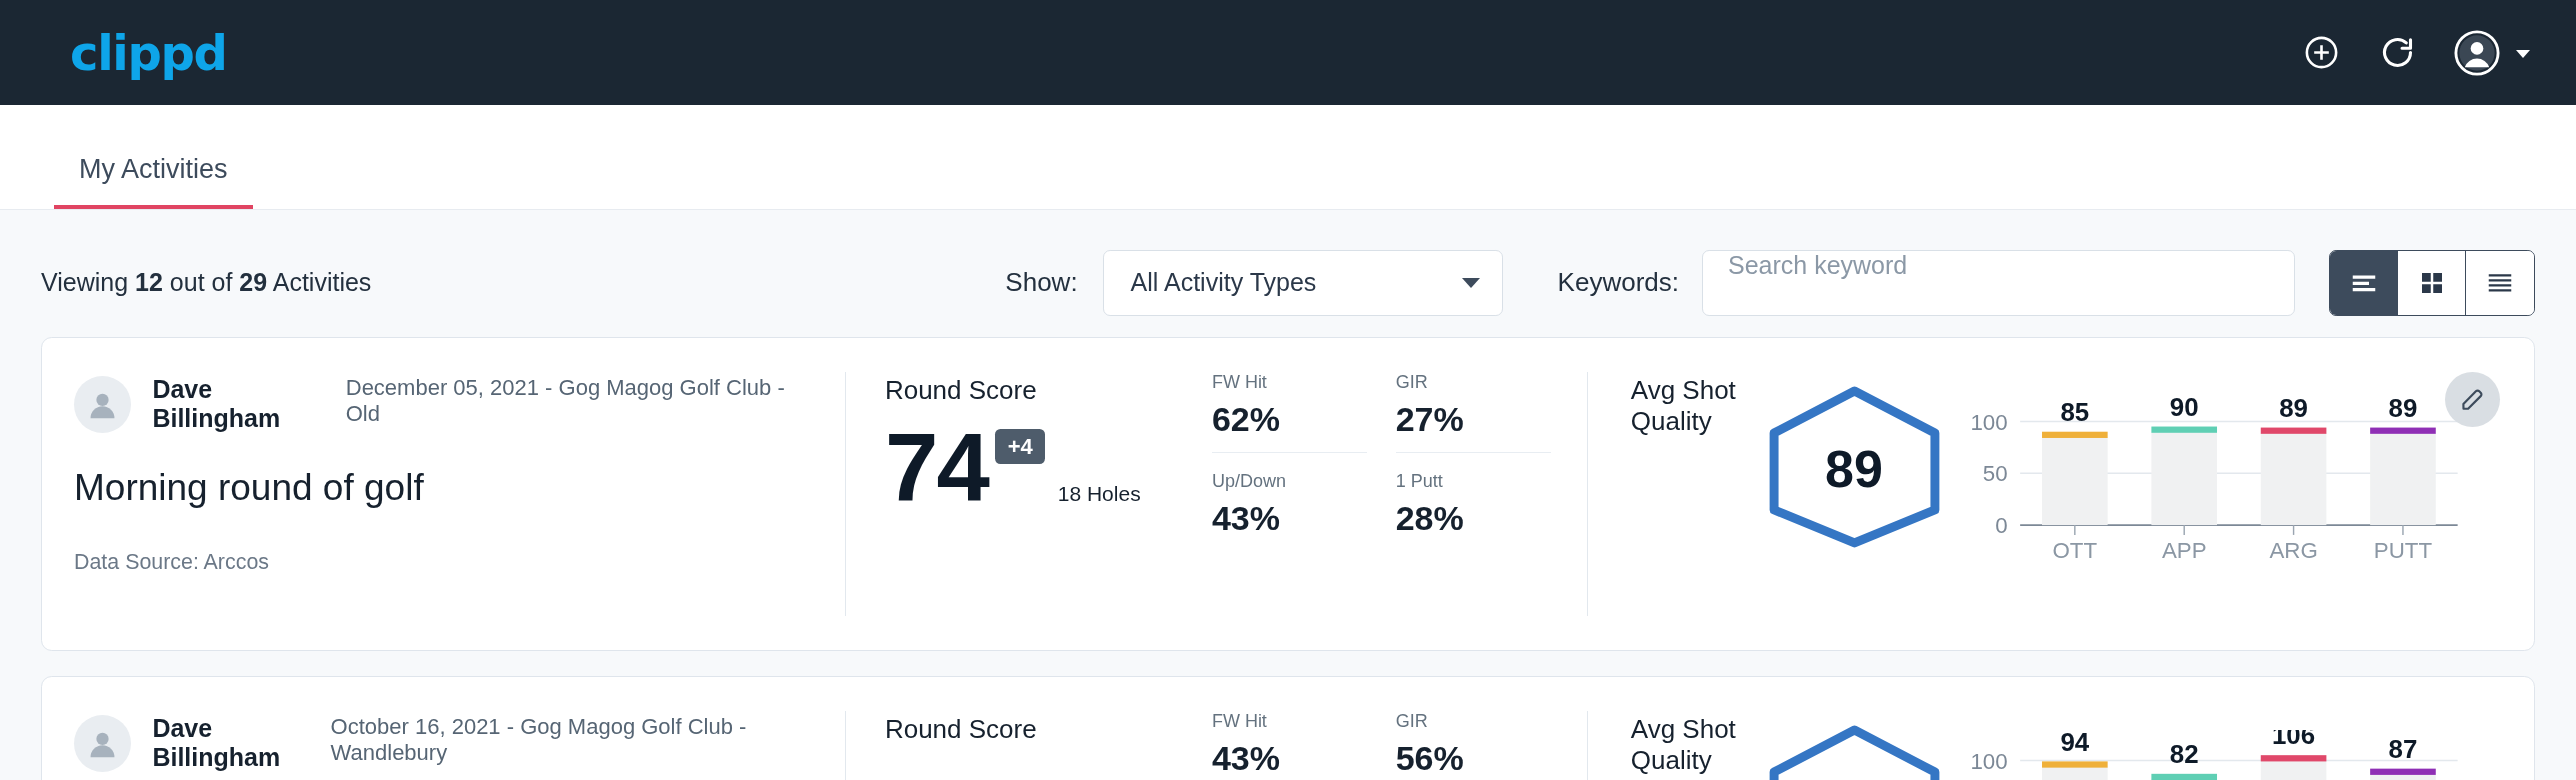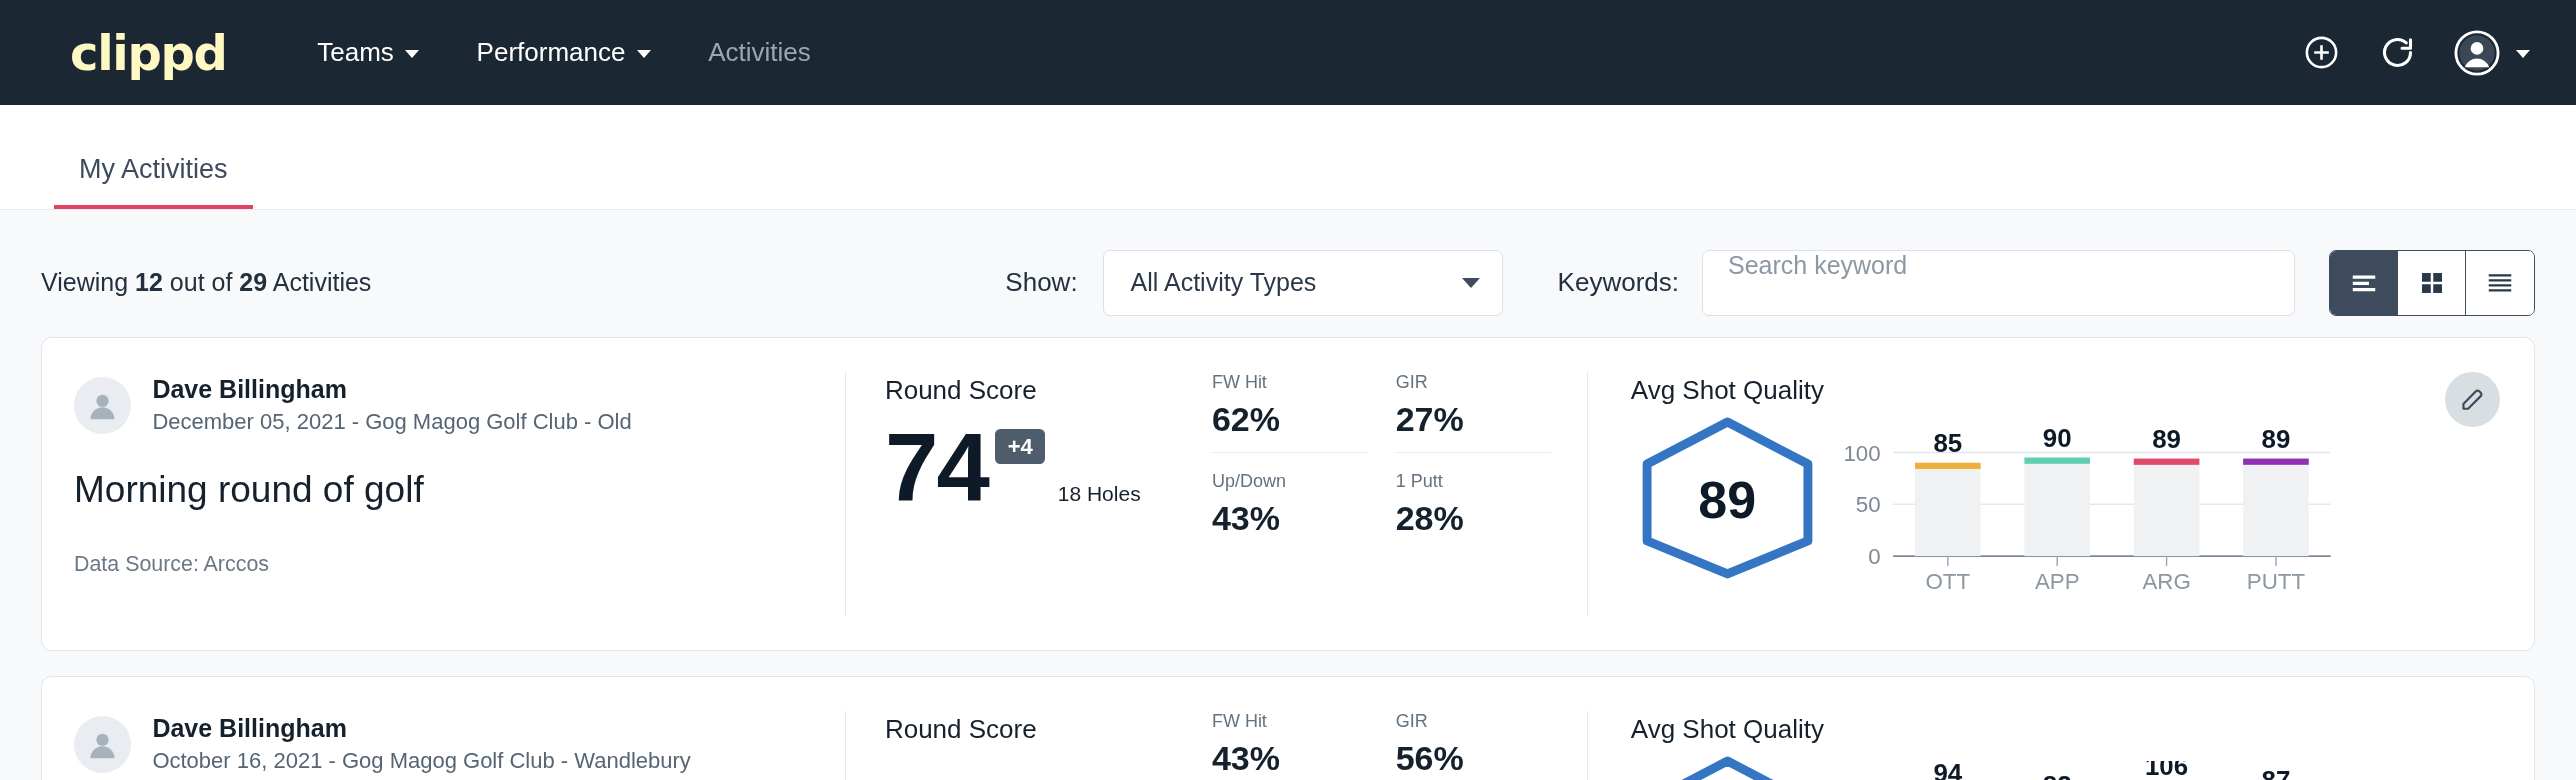--- a/index.html
+++ b/index.html
@@ -15,21 +15,21 @@
     height: 105px;
     background: #1b2733;
     display: flex;
     align-items: center;
     padding: 0 46px 0 70px;
     position: relative;
   }
   .logo {
     font-size: 48px;
     font-weight: 700;
-    color: #fef9c3;
+    color: #0ea5e9;
     letter-spacing: -1.3px;
     margin-right: 87px;
     font-family: "DejaVu Sans", sans-serif;
   }
   .nav-links { display: flex; align-items: center; gap: 50px; }
   .nav-item {
     display: flex; align-items: center; gap: 11.6px;
     color: #ffffff;
     font-size: 26px;
     padding: 9px 3.6px;
@@ -164,21 +164,21 @@
     padding: 37px 36px 0 32px;
     flex-shrink: 0;
   }
   .who { display: flex; align-items: center; gap: 21.4px; }
   .av-circle {
     width: 57px; height: 57px; border-radius: 50%;
     background: #e9edf1;
     display: flex; align-items: center; justify-content: center;
     flex-shrink: 0;
   }
-  .who-text { display: flex; flex-direction: column; gap: 5.4px; }
+  .who-text { display: flex; flex-direction: row; gap: 5.4px; }
   .who-name { font-size: 25px; font-weight: 700; color: #16212e; }
   .who-sub { font-size: 22px; color: #566574; }
   .card-title {
     font-size: 37px; color: #16212e;
     margin-top: 34px;
     font-weight: 400;
   }
   .card-src {
     font-size: 21.4px; color: #6b7887;
     margin-top: 41px;
@@ -225,21 +225,21 @@
     column-gap: 28.6px;
   }
   .stat { padding-bottom: 12.5px; }
   .stat.bordered { border-bottom: 0.9px solid #e8edf2; margin-bottom: 18px; }
   .stat-lbl { font-size: 18px; color: #64727f; }
   .stat-val { font-size: 34px; font-weight: 700; color: #16212e; margin-top: 7.1px; }
 
   .col-quality {
     flex: 1;
     padding: 37px 71px 0 43px;
-    display: flex; flex-direction: column;
+    display: flex; flex-direction: row;
   }
   .q-body { display: flex; align-items: flex-start; margin-top: 7.1px; }
   .hexwrap { width: 193px; flex-shrink: 0; position: relative; }
   .hexnum {
     position: absolute; left: 0; right: 0; top: 50%;
     transform: translateY(-50%);
     text-align: center;
     font-size: 52px; font-weight: 700; color: #0e1a28;
   }
 
@@ -252,33 +252,20 @@
     display: flex; align-items: center; justify-content: center;
     cursor: pointer;
   }
 </style>
 </head>
 <body>
 
 <div class="topnav">
   <div class="logo">clippd</div>
 
-  <div class="nav-links">
-    <div class="nav-item">
-      <span>Teams</span>
-      <span class="chev"></span>
-    </div>
-    <div class="nav-item">
-      <span>Performance</span>
-      <span class="chev"></span>
-    </div>
-    <div class="nav-item muted">
-      <span>Activities</span>
-    </div>
-  </div>
 
   <div class="nav-right">
     <span class="icon-btn">
       <svg width="39" height="39" viewBox="0 0 24 24" fill="none" stroke="#ffffff" stroke-width="1.6">
         <circle cx="12" cy="12" r="9"></circle>
           <path d="M12 7.5v9M7.5 12h9"></path>
       </svg>
     </span>
     <span class="icon-btn">
       <svg width="39" height="39" viewBox="0 0 24 24" fill="none" stroke="#ffffff" stroke-width="1.9" stroke-linecap="round">

